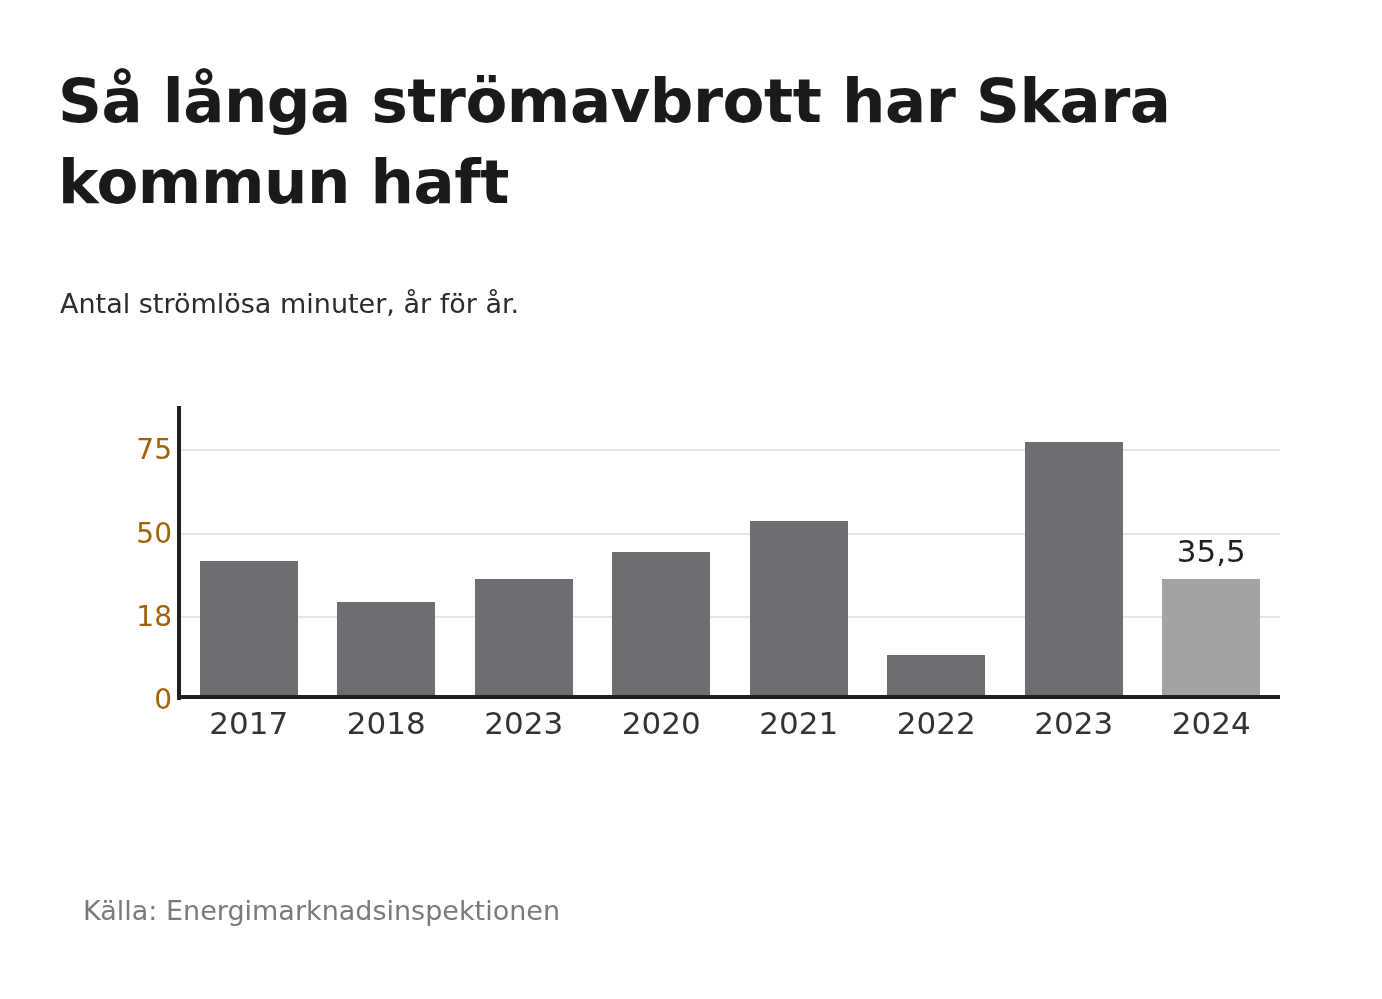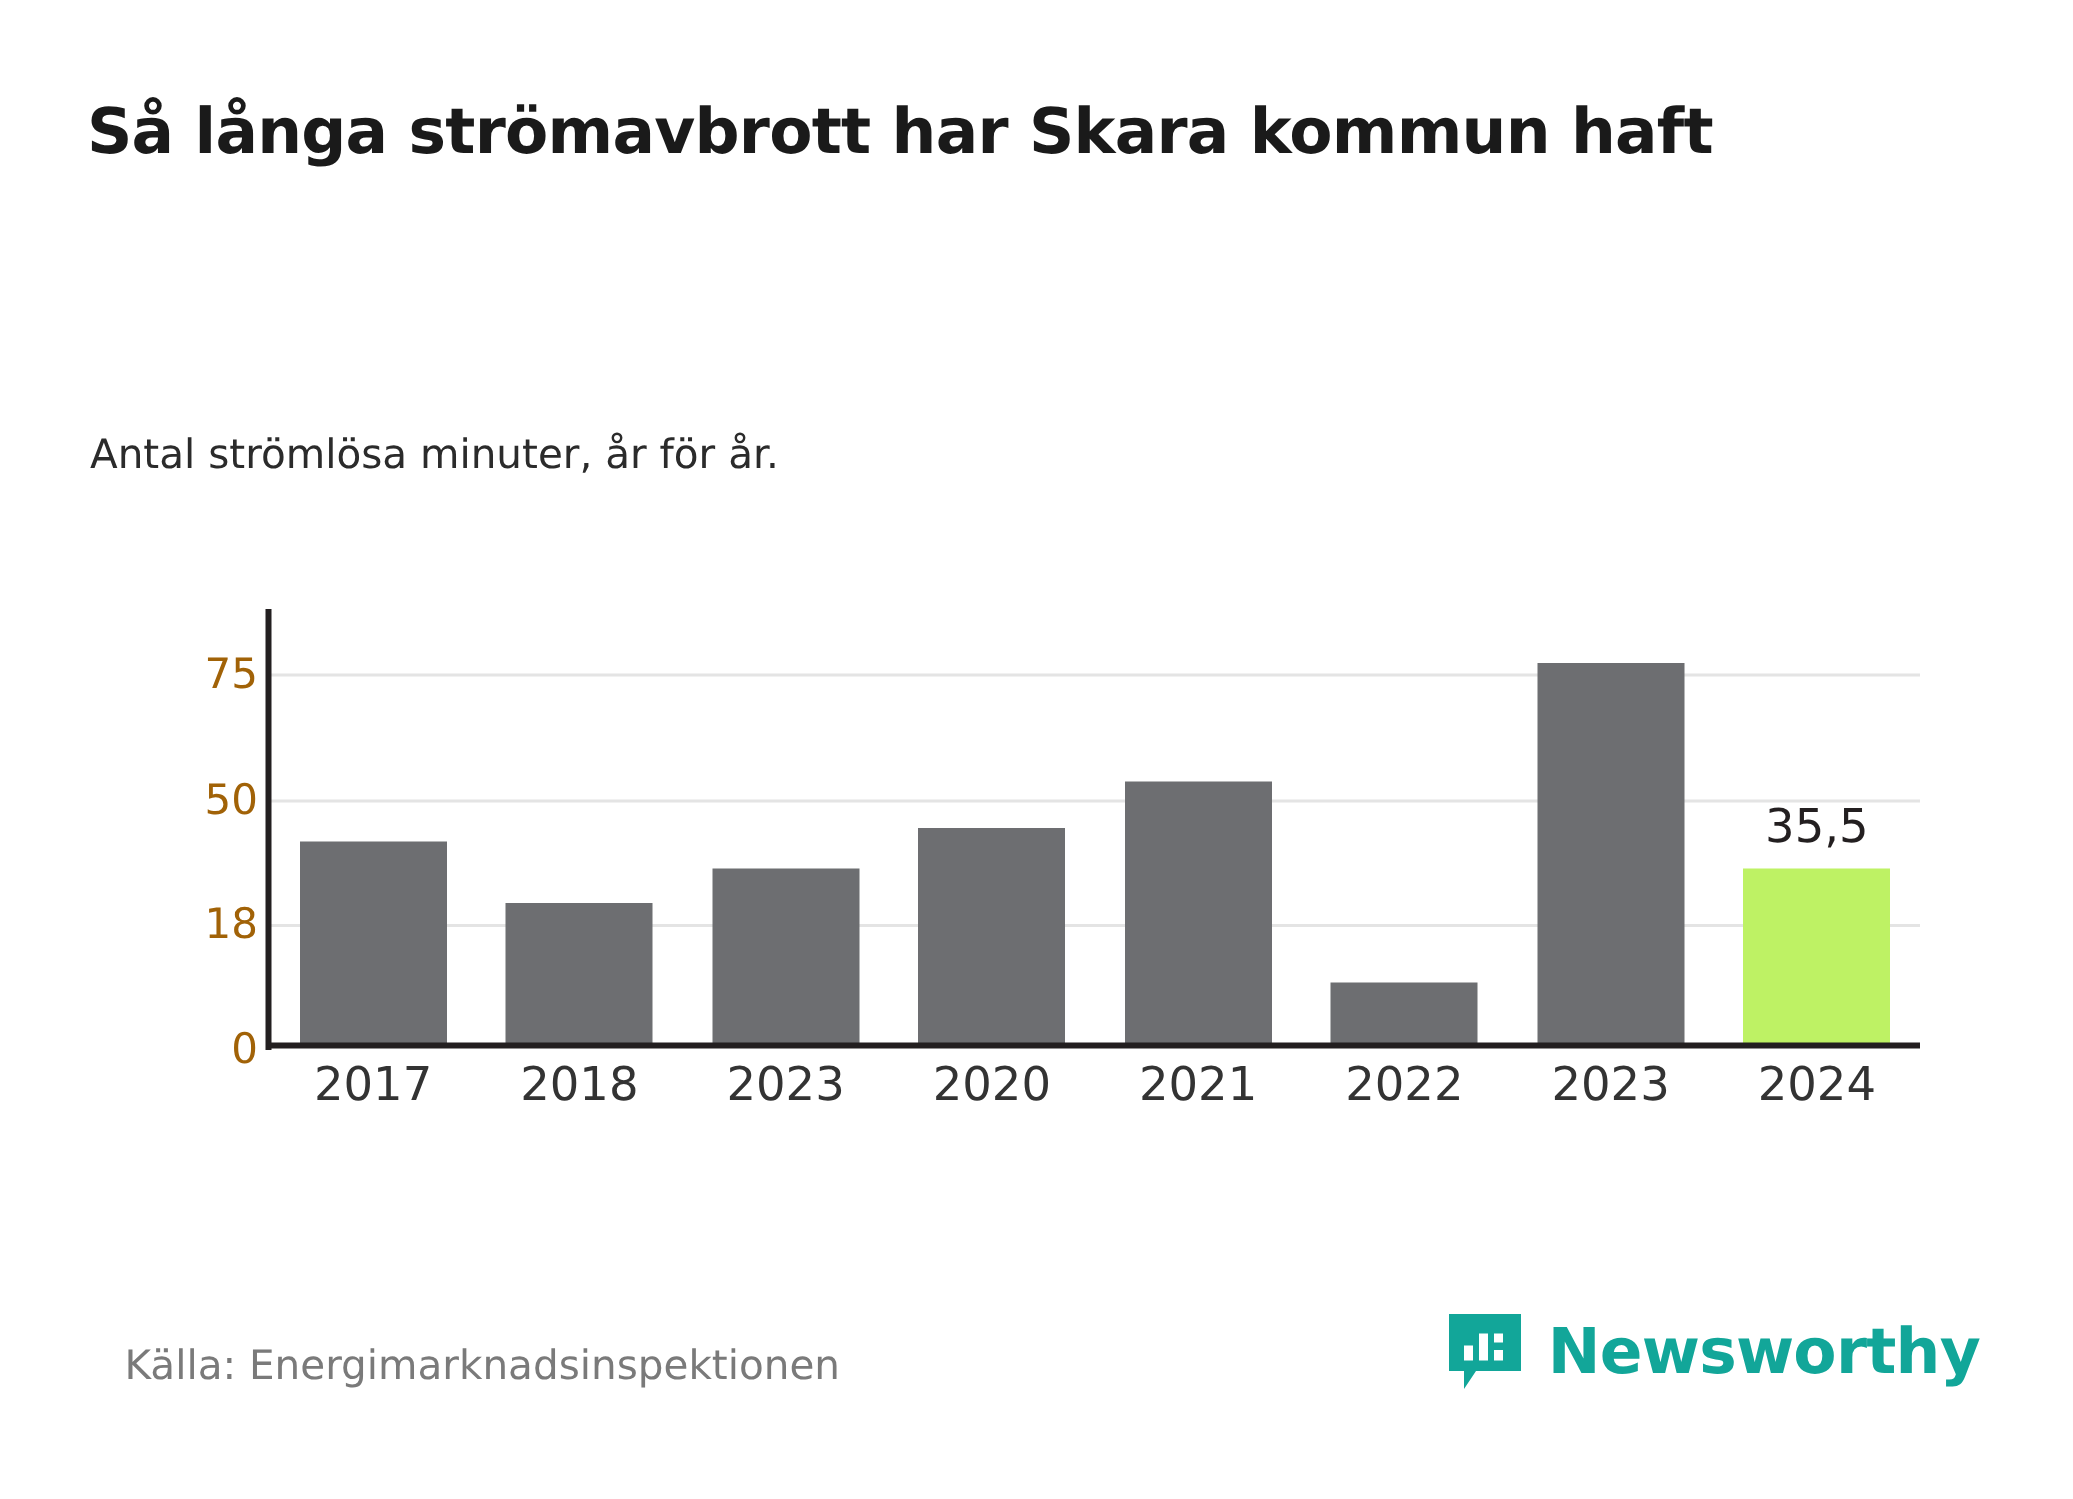--- a/index.html
+++ b/index.html
@@ -17,21 +17,21 @@
   }
   .page {
     position: absolute;
     inset: 0;
   }
   .title {
     position: absolute;
     left: 58px;
     top: 60px;
     width: 1260px;
-    font-size: 42px;
+    font-size: 61px;
     font-weight: bold;
     line-height: 1.33;
     letter-spacing: -0.5px;
     color: #1a1a1a;
   }
   .subtitle {
     position: absolute;
     left: 60px;
     top: 288px;
     width: 1200px;
@@ -203,47 +203,35 @@
           <div class="bar-slot">
             <div class="bar" title="2021: 53" style="height: 176.451px; background: rgb(109, 110, 113);"></div>
           </div>
           <div class="bar-slot">
             <div class="bar" title="2022: 12.5" style="height: 41.6159px; background: rgb(109, 110, 113);"></div>
           </div>
           <div class="bar-slot">
             <div class="bar" title="2023: 76.5" style="height: 254.689px; background: rgb(109, 110, 113);"></div>
           </div>
           <div class="bar-slot">
-            <div class="bar highlight" title="2024: 35.5" style="height: 118.189px; background: #bef264;">
+            <div class="bar highlight" title="2024: 35.5" style="height: 118.189px; background: #a3a3a3;">
               <span class="bar-label">35,5</span>
             </div>
           </div>
         </div>
       <div class="axis-base"></div>
     </div>
     <div class="xlabels" id="xlabels">
         <div class="xlabel">2017</div>
         <div class="xlabel">2018</div>
         <div class="xlabel">2023</div>
         <div class="xlabel">2020</div>
         <div class="xlabel">2021</div>
         <div class="xlabel">2022</div>
         <div class="xlabel">2023</div>
         <div class="xlabel">2024</div>
       </div>
   </div>
 
   <div class="source">Källa: Energimarknadsinspektionen</div>
 
-  <div class="logo">
-    <span class="logo-mark">
-      <svg width="56" height="56" viewBox="0 0 56 56" aria-hidden="true">
-        <path d="M4 4 H52 V42 H22 L14 54 L14 42 H4 Z" fill="#12a699"></path>
-        <rect x="14" y="25" width="6" height="10" fill="#ffffff"></rect>
-        <rect x="24" y="17" width="6" height="18" fill="#ffffff"></rect>
-        <rect x="34" y="28" width="6" height="7" fill="#ffffff"></rect>
-        <rect x="34" y="17" width="6" height="6" fill="#ffffff"></rect>
-      </svg>
-    </span>
-    <span class="logo-word">Newsworthy</span>
-  </div>
 
 </div>
 
 </body></html>

